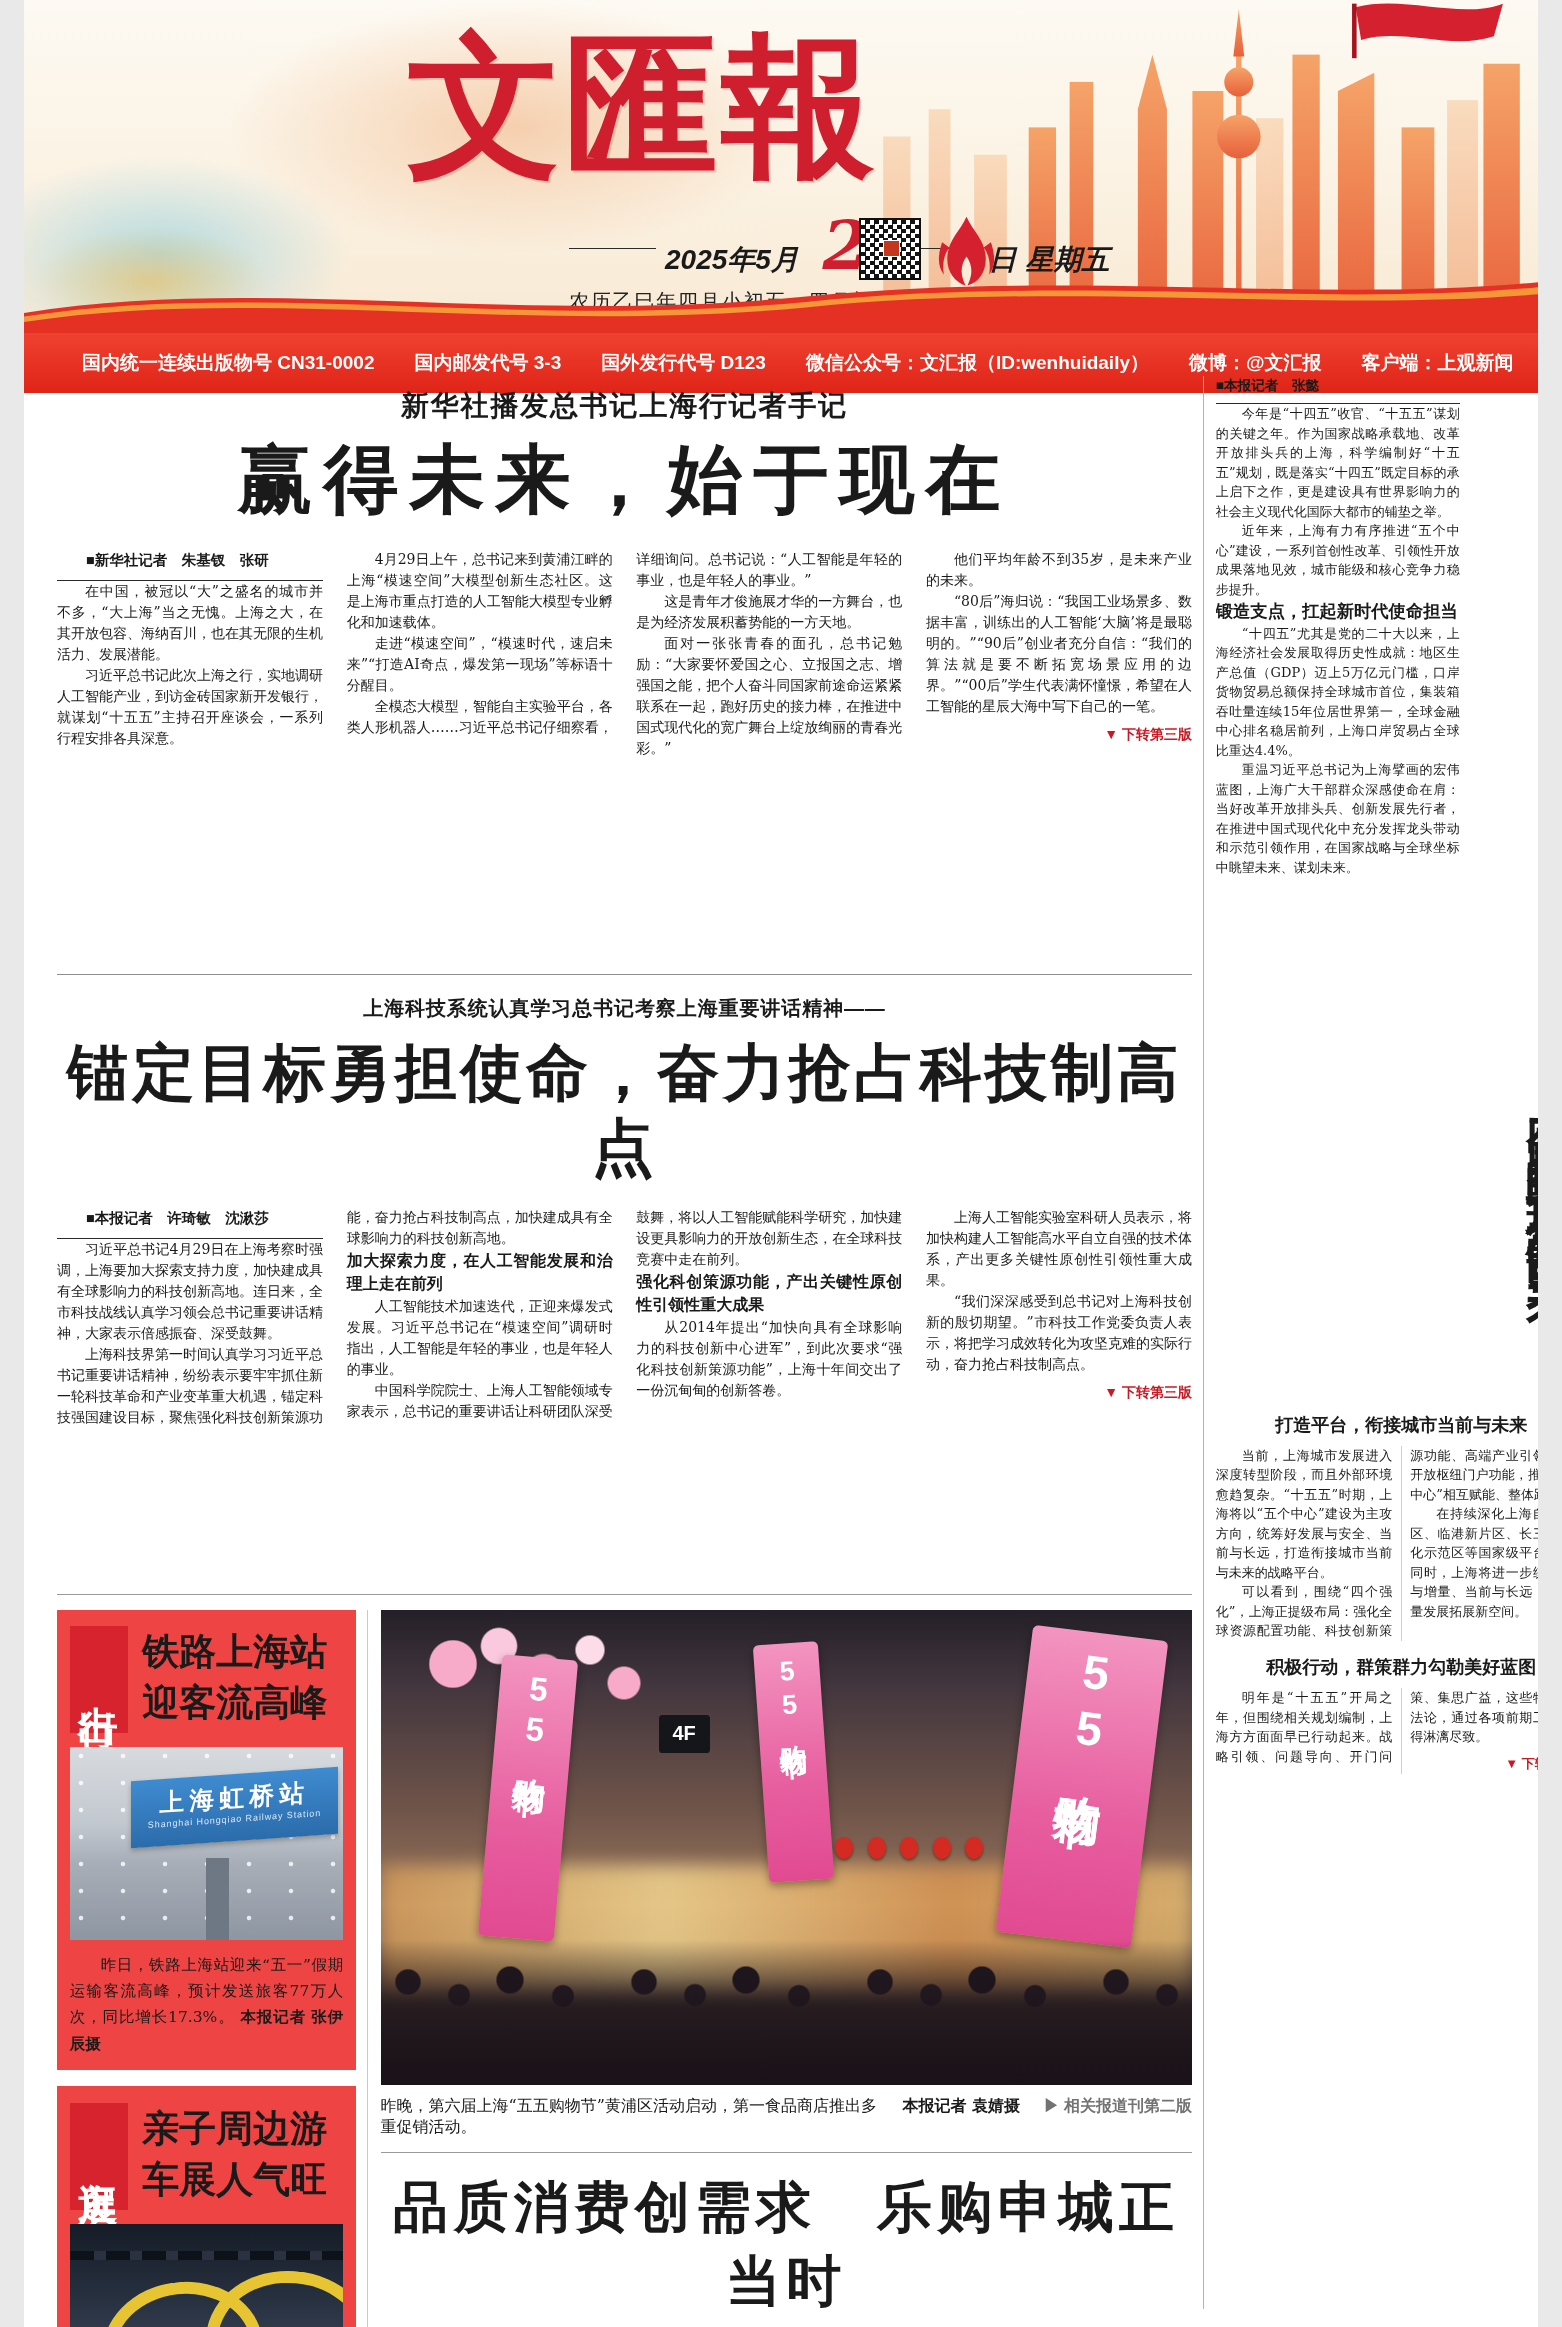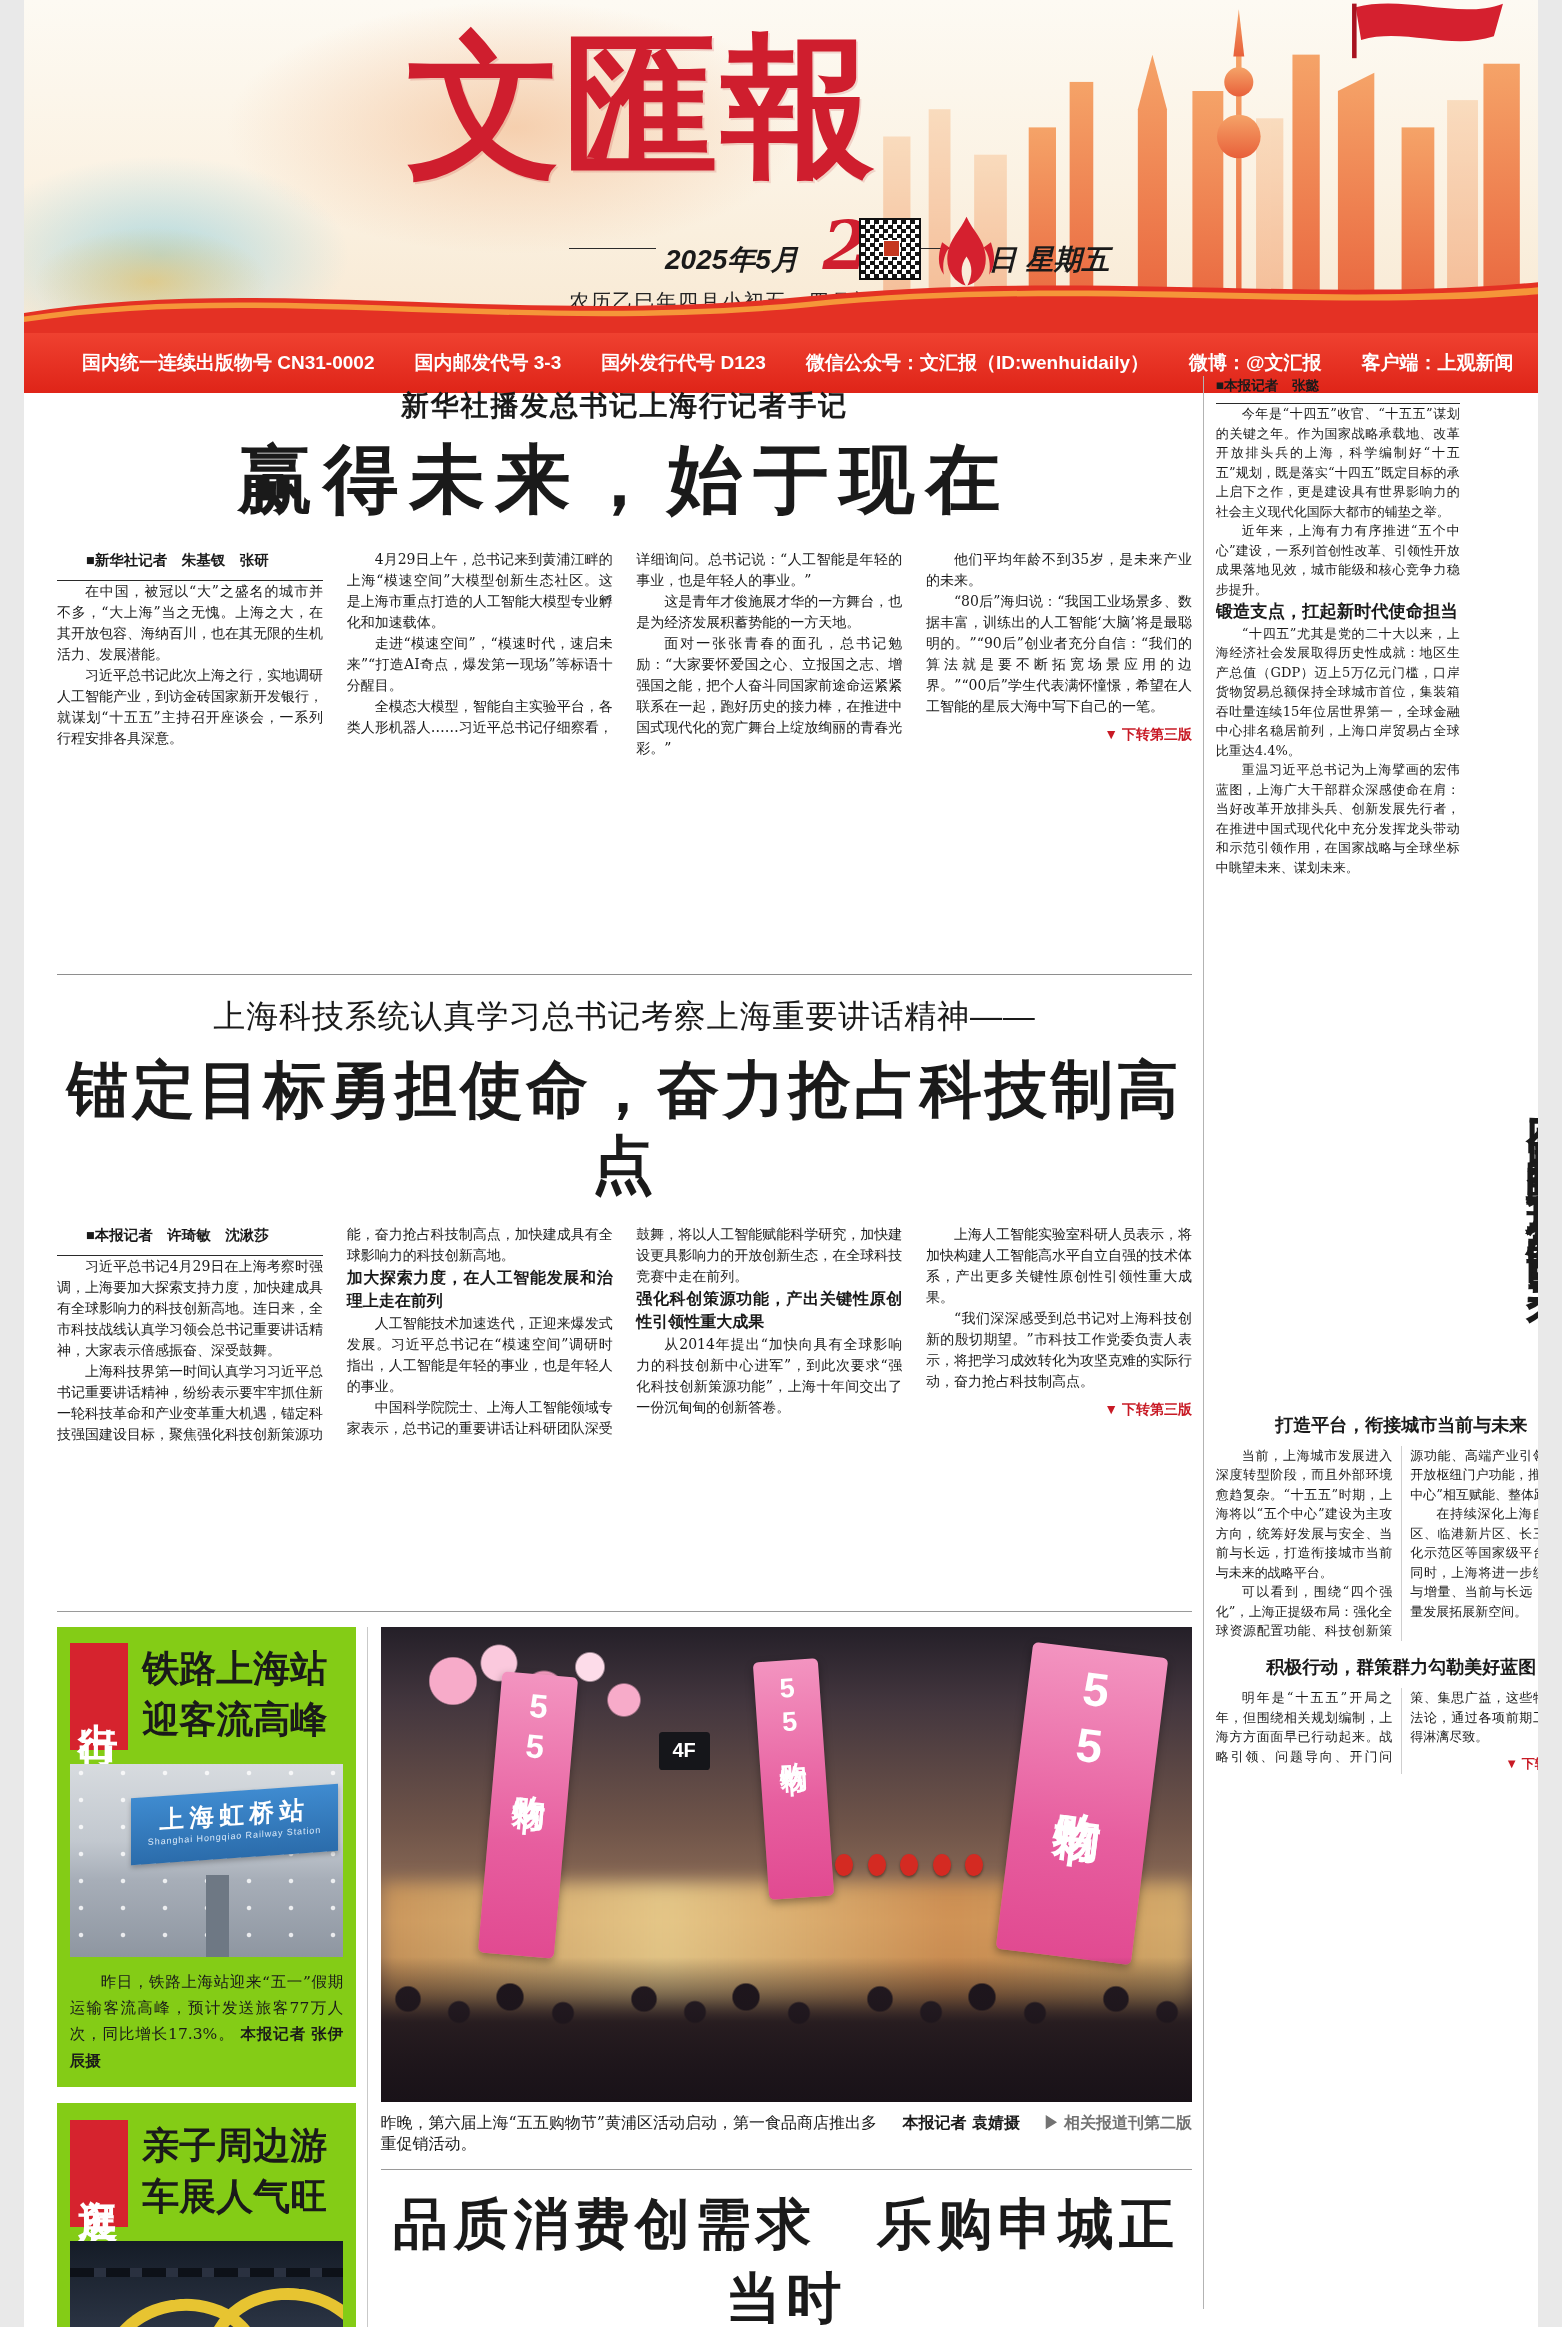--- a/index.html
+++ b/index.html
@@ -43,31 +43,31 @@
   .a1-headline{margin-top:11px;text-align:center;font-size:75px;font-weight:900;letter-spacing:11px;line-height:87px;}
   .body-cols{font-family:"DejaVu Serif","Liberation Serif",serif;font-size:14px;line-height:21px;text-align:justify;overflow:hidden;}
   .a1-body{margin-top:25.5px;height:411px;column-count:4;column-gap:23.6px;}
   .byline{font-family:"Liberation Sans",sans-serif;font-size:14.5px;font-weight:700;border-bottom:1.8px solid #2a2a2a;
           padding:1.8px 0 9px;margin-bottom:11px;text-indent:0;}
   .body-cols p{margin:0;text-indent:2em;}
   .cont{display:block;text-align:right;color:#c81a25;font-family:"Liberation Sans",sans-serif;font-weight:800;margin-top:7.3px;text-indent:0;}
 
   
   .a2{margin-top:14.5px;border-top:0.9px solid #8e8e8e;padding-top:20px;}
-  .a2-kicker{text-align:center;font-size:32px;font-weight:400;letter-spacing:0.9px;}
+  .a2-kicker{text-align:center;font-size:20px;font-weight:700;letter-spacing:0.9px;}
   .a2-headline{margin-top:12.7px;text-align:center;font-family:"DejaVu Serif","Liberation Serif",serif;
                font-size:62px;font-weight:900;letter-spacing:3.6px;line-height:75px;}
   .a2-body{margin-top:22px;height:371px;column-count:4;column-gap:23.6px;}
   .subhead{font-family:"Liberation Sans",sans-serif;font-weight:800;font-size:16px;line-height:23.6px;
            margin:12.7px 0 9px;text-indent:0 !important;break-inside:avoid;}
 
   
   .bottom{display:flex;gap:12.7px;margin-top:16.4px;border-top:0.9px solid #9a9a9a;padding-top:14.5px;}
   .left-stack{width:302px;border-right:0.9px solid #c9c9c9;padding-right:11px;}
-  .pinkbox{background:#84cc16;padding:16.4px 12.7px 12.7px;margin-bottom:16.4px;}
+  .pinkbox{background:#ef4444;padding:16.4px 12.7px 12.7px;margin-bottom:16.4px;}
   .box-head{display:flex;gap:14.5px;align-items:flex-start;margin-bottom:14.5px;}
   .badge{width:58px;height:107px;background:#d6232e;color:#fff;writing-mode:vertical-rl;text-orientation:upright;
          font-family:"DejaVu Serif",serif;font-size:40px;font-weight:900;display:flex;align-items:center;justify-content:center;letter-spacing:5.5px;}
   .box-title{font-size:37px;font-weight:900;line-height:51px;}
   .boxphoto{position:relative;height:193px;overflow:hidden;}
   .ph-hongqiao{background:linear-gradient(180deg,#d7dbdf 0%,#c2c8cf 40%,#a7aeb8 60%,#8e96a1 100%);}
   .ph-hongqiao .lights{position:absolute;inset:0;background-image:radial-gradient(circle 2.7px at 11px 9px,#fff 1.8px,transparent 2.7px);background-size:42px 27px;opacity:.8;}
   .hq-sign{position:absolute;right:5.5px;top:27px;width:207px;height:67px;background:linear-gradient(#3f8bd0,#2b6cab);
            transform:skewY(-4deg);color:#fff;text-align:center;box-shadow:0 2.7px 5.5px rgba(0,0,0,.25);}
   .hq-sign .cn{display:block;margin-top:7.3px;font-size:24.5px;font-weight:800;letter-spacing:5.5px;}

